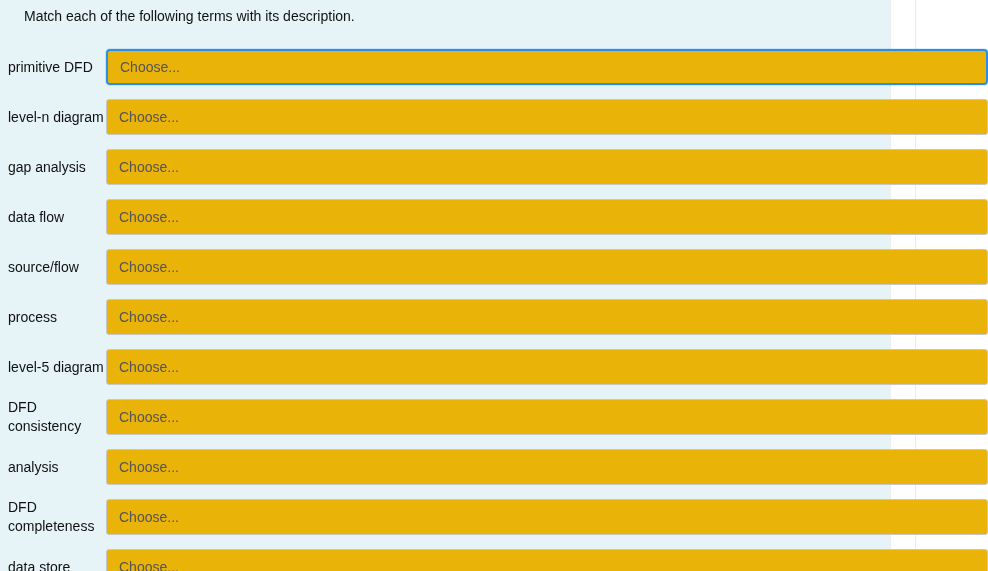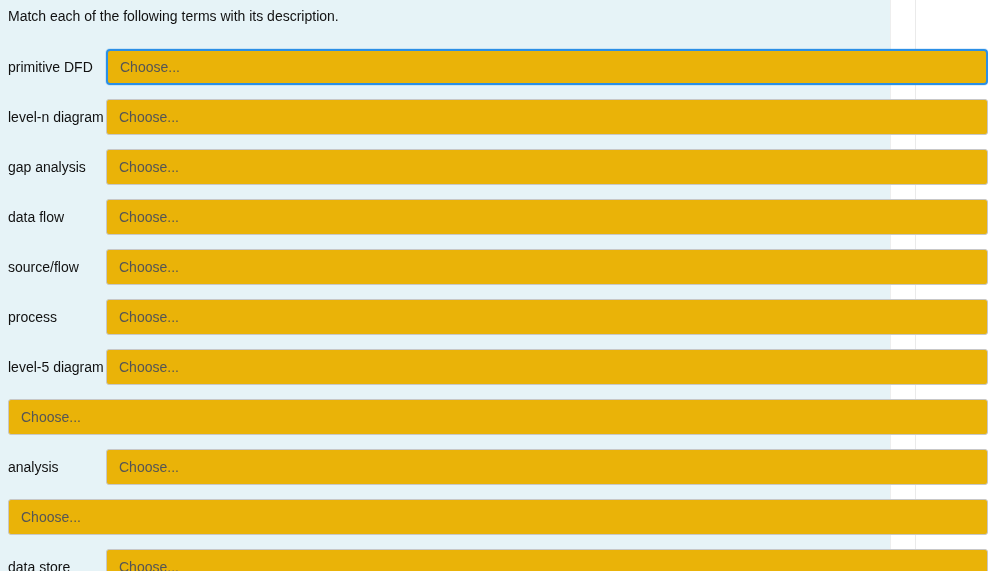--- a/index.html
+++ b/index.html
@@ -38,21 +38,21 @@
     .right-gutter::before {
       content: "";
       position: absolute;
       left: 24px;
       top: 0;
       bottom: 0;
       width: 1px;
       background: #eaeaea;
     }
     .instruction {
-      padding: 8px 8px 18px 8px;
+      padding: 8px 8px 18px 24px;
       font-size: 14px;
       color: #111;
     }
     .match-row {
       display: flex;
       align-items: center;
       padding: 0 0 0 8px;
       min-height: 50px;
     }
     .term-label {
@@ -157,37 +157,39 @@
     <div class="match-row">
       <div class="term-label">level-5 diagram</div>
       <div class="select-wrap extend">
         <div class="select-box">
           <span class="placeholder">Choose...</span>
         </div>
       </div>
     </div>
 
     <div class="match-row">
+      <div class="term-label">DFD consistency</div>
       <div class="select-wrap extend">
         <div class="select-box">
           <span class="placeholder">Choose...</span>
         </div>
       </div>
     </div>
 
     <div class="match-row">
       <div class="term-label">analysis</div>
       <div class="select-wrap extend">
         <div class="select-box">
           <span class="placeholder">Choose...</span>
         </div>
       </div>
     </div>
 
     <div class="match-row">
+      <div class="term-label">DFD completeness</div>
       <div class="select-wrap extend">
         <div class="select-box">
           <span class="placeholder">Choose...</span>
         </div>
       </div>
     </div>
 
     <div class="match-row">
       <div class="term-label">data store</div>
       <div class="select-wrap extend">

